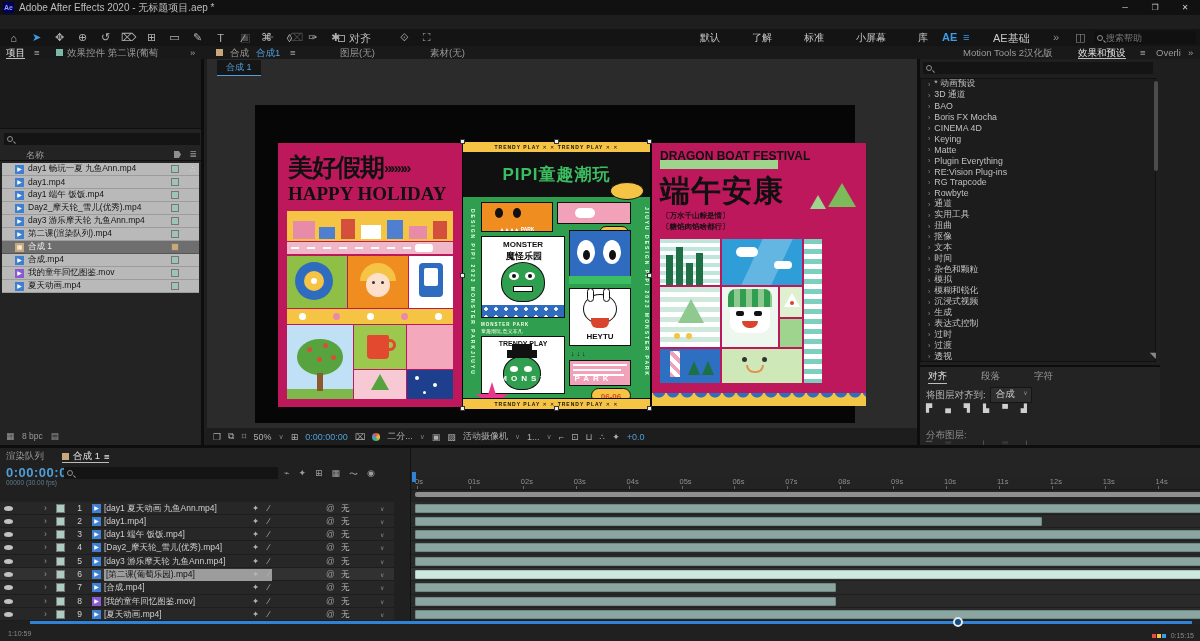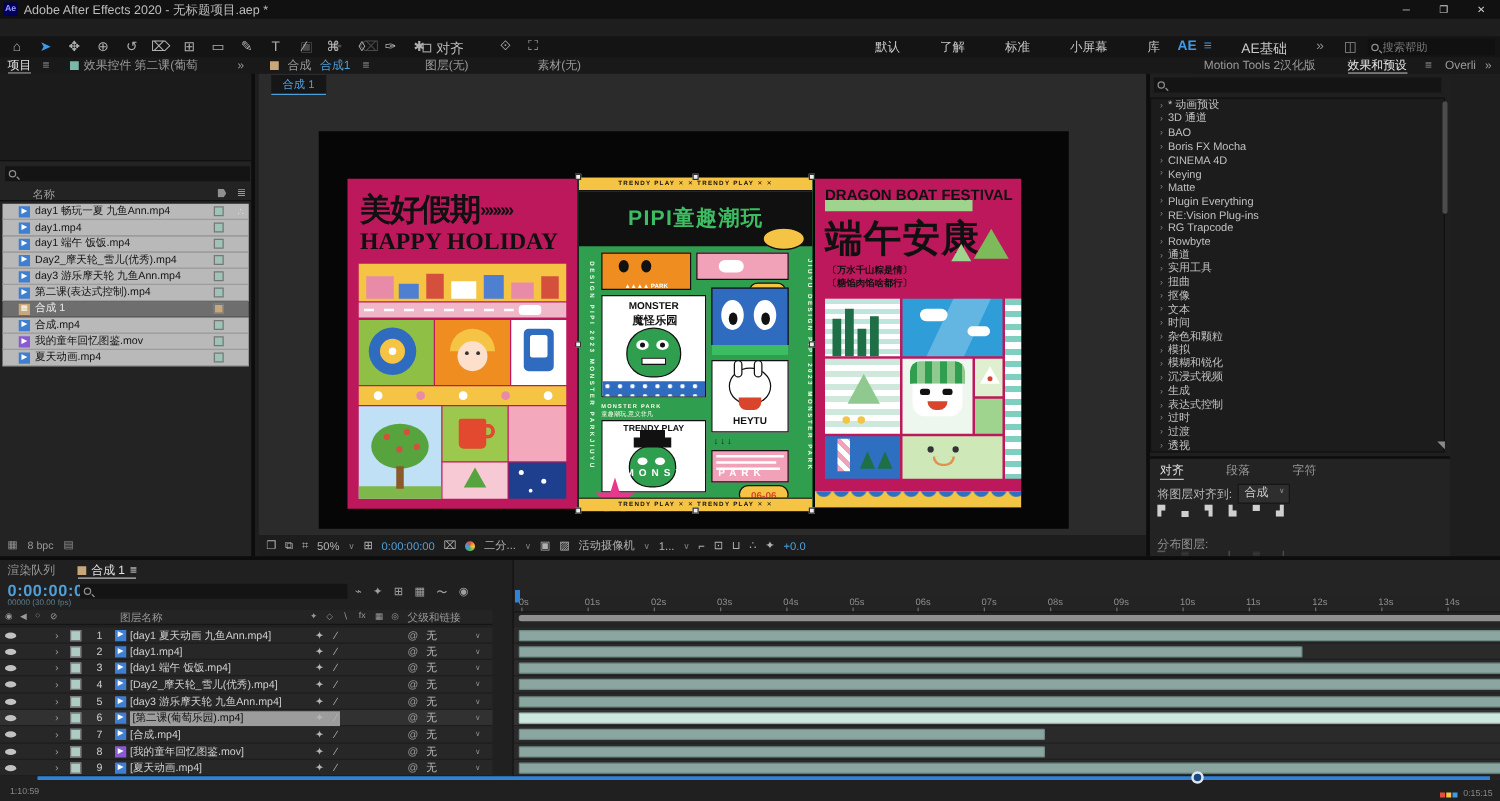--- a/index.html
+++ b/index.html
@@ -61,21 +61,21 @@
 #compbg{position:absolute;left:48px;top:46px;width:600px;height:318px;background:#060606}
 #vtools{position:absolute;bottom:0;left:0;right:0;height:17px;background:#1d1d1d;display:flex;align-items:center;font-size:9px;color:#b0b0b0;gap:7px;padding:0 6px;white-space:nowrap}
 #vtools .dd{color:#7f7f7f;font-size:7px}
 #vtools .tcode{color:#4f9fd8}
 #vtools .exp{color:#4f9fd8}
 .chanball{width:8px;height:8px;border-radius:50%;background:conic-gradient(#e84c3c,#f6c445,#47b25a,#3d9be9,#e84c3c)}
 
 .poster{position:absolute;background:#be185d;overflow:hidden}
 #p-left{left:71px;top:84px;width:184px;height:264px}
 #p-mid{left:256px;top:83px;width:187px;height:267px;background:#2f9e4f}
-#p-right{left:445px;top:84px;width:165px;height:263px}
+#p-right{left:445px;top:84px;width:214px;height:263px}
 .pl-title{position:absolute;left:10px;top:8px;font-size:25px;font-weight:900;color:#101010;letter-spacing:-1px;white-space:nowrap}
 .pl-arrows{font-size:15px;letter-spacing:-2px;vertical-align:3px}
 .pl-sub{position:absolute;left:10px;top:40px;font-family:"Liberation Serif","DejaVu Serif",serif;font-size:19px;font-weight:bold;color:#101010;white-space:nowrap}
 .pl-grid{position:absolute;left:9px;top:68px;width:166px;height:188px}
 .pl-grid div{position:absolute}
 
 .pm-strip{position:absolute;left:0;right:0;height:11px;background:#f6c445;color:#111;font-size:5px;font-weight:bold;text-align:center;line-height:11px;letter-spacing:1px;border-bottom:1px solid #111}
 .pm-strip.bot{bottom:0;top:auto;border-top:1px solid #111;border-bottom:none}
 .pm-head{position:absolute;top:11px;left:0;right:0;height:44px;background:#101010;color:#3dbd62;font-size:17px;font-weight:900;text-align:center;line-height:44px;letter-spacing:1px}
 .pm-blob{position:absolute;right:6px;top:40px;width:34px;height:18px;background:#f6c445;border:1px solid #111;border-radius:50%}
@@ -272,21 +272,21 @@
           <span>Day2_摩天轮_雪儿(优秀).mp4</span>
           <span class="rsq"></span>
         </div>
         <div class="prow video">
           <span class="ficon">▶</span>
           <span>day3 游乐摩天轮 九鱼Ann.mp4</span>
           <span class="rsq"></span>
         </div>
         <div class="prow video">
           <span class="ficon">▶</span>
-          <span>第二课(表达式控制).mp4</span>
+          <span>第二课(渲染队列).mp4</span>
           <span class="rsq"></span>
         </div>
         <div class="prow comp">
           <span class="ficon">▦</span>
           <span>合成 1</span>
           <span class="rsq"></span>
         </div>
         <div class="prow video">
           <span class="ficon">▶</span>
           <span>合成.mp4</span>
@@ -664,34 +664,20 @@
       <input style="">
     </div>
     <div id="tl-icons">
         <span>⌁</span>
         <span>✦</span>
         <span>⊞</span>
         <span>▦</span>
         <span>〜</span>
         <span>◉</span>
       </div>
-    <div id="lheader">
-        <span style="left: 4px; font-size: 7px;">◉</span>
-        <span style="left: 16px; font-size: 7px;">◀</span>
-        <span style="left: 28px; font-size: 7px;">○</span>
-        <span style="left: 40px; font-size: 7px;">⊘</span>
-        <span style="left: 96px;">图层名称</span>
-        <span style="left: 248px; font-size: 7px;">✦</span>
-        <span style="left: 261px; font-size: 7px;">◇</span>
-        <span style="left: 274px; font-size: 7px;">∖</span>
-        <span style="left: 287px; font-size: 7px;">fx</span>
-        <span style="left: 300px; font-size: 7px;">▦</span>
-        <span style="left: 313px; font-size: 7px;">◎</span>
-        <span style="left: 326px;">父级和链接</span>
-      </div>
     <div id="lrows">
         <div class="lrow video" style="top: 53.5px;">
           <span class="eye"></span>
           <span class="exp">›</span>
           <span class="swt"></span>
           <span class="num">1</span>
           <span class="fic">▶</span>
           <span class="lname">[day1 夏天动画 九鱼Ann.mp4]</span>
           <span class="sw1">✦</span>
           <span class="sw2">∕</span>

